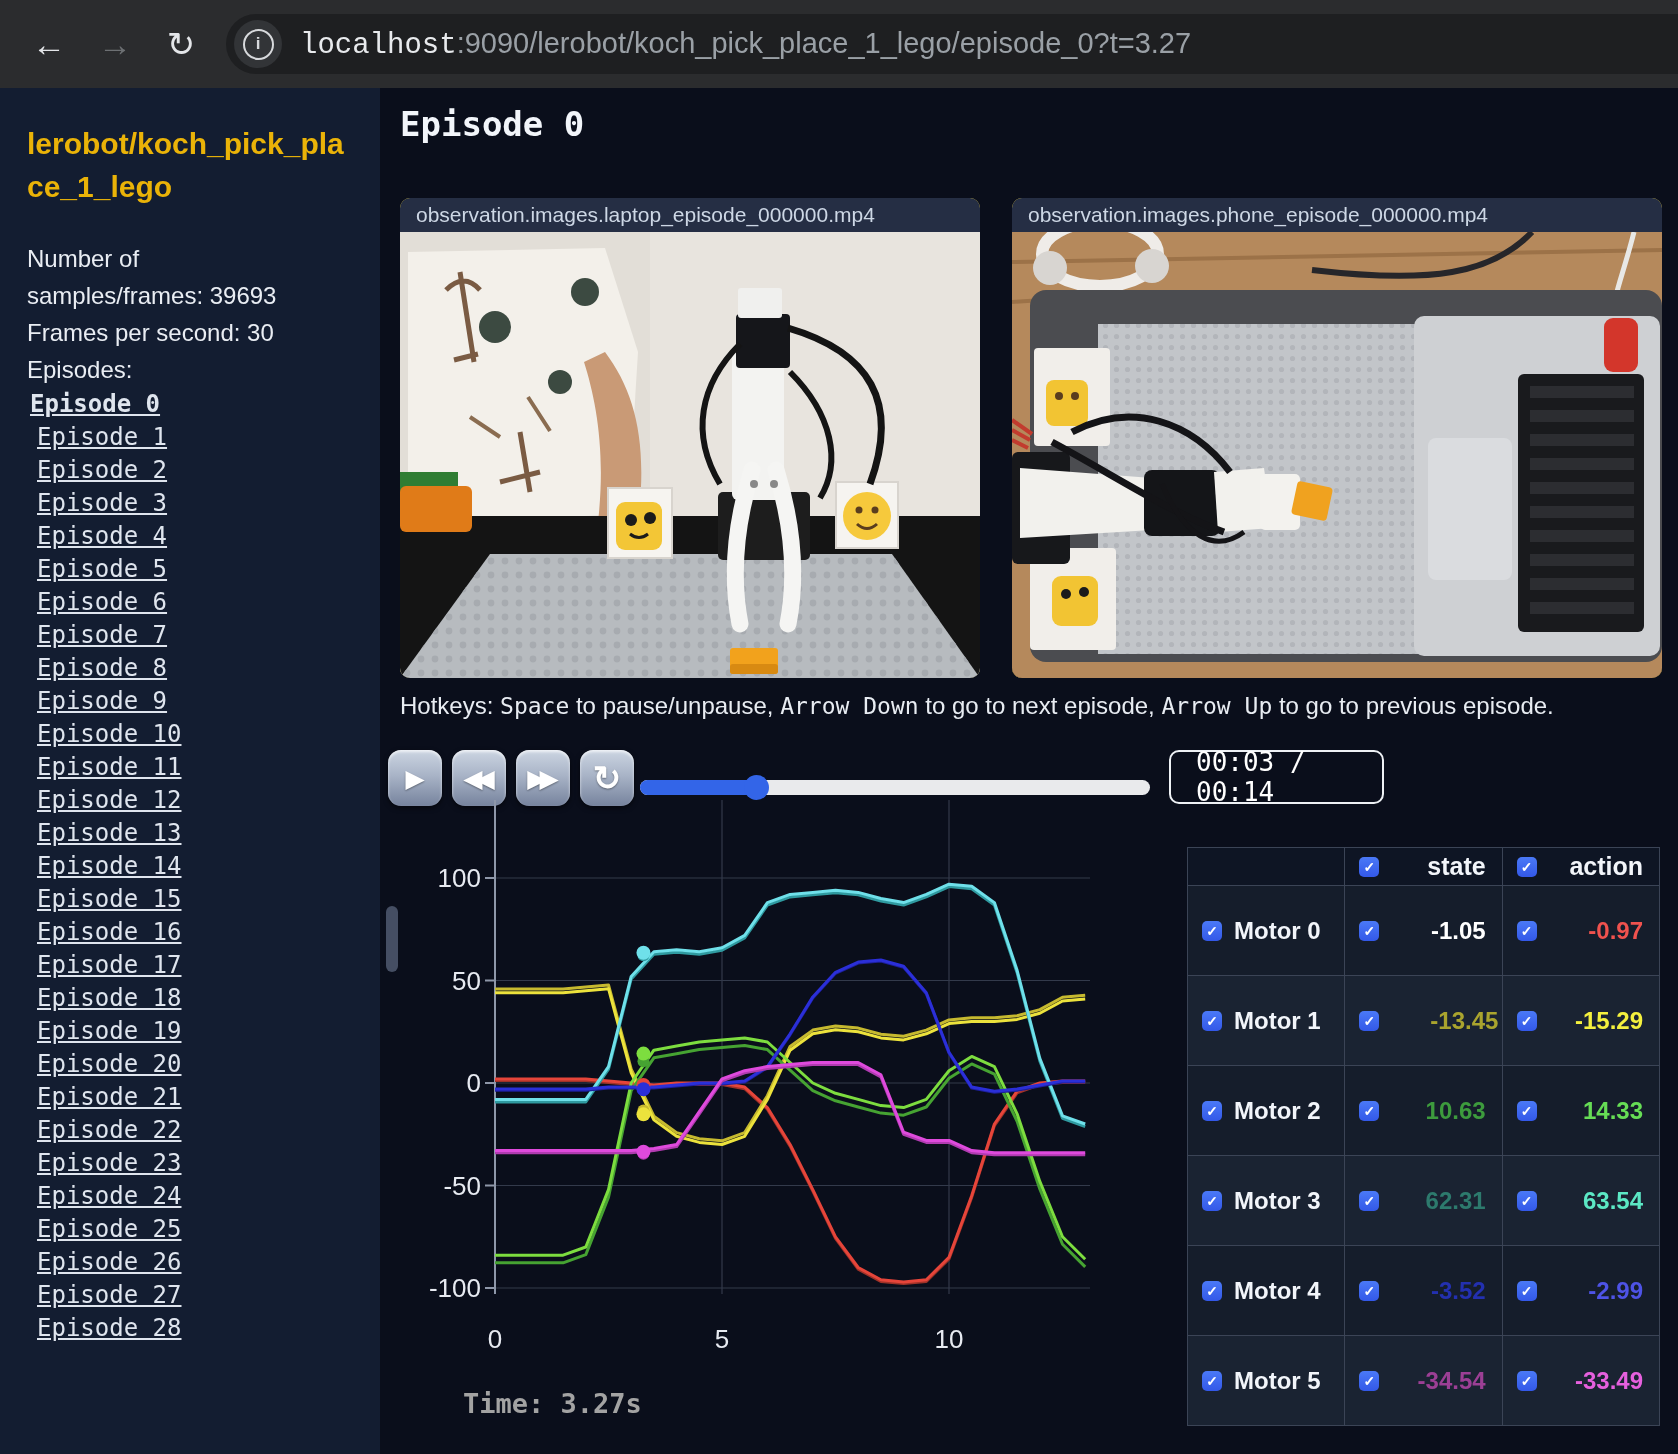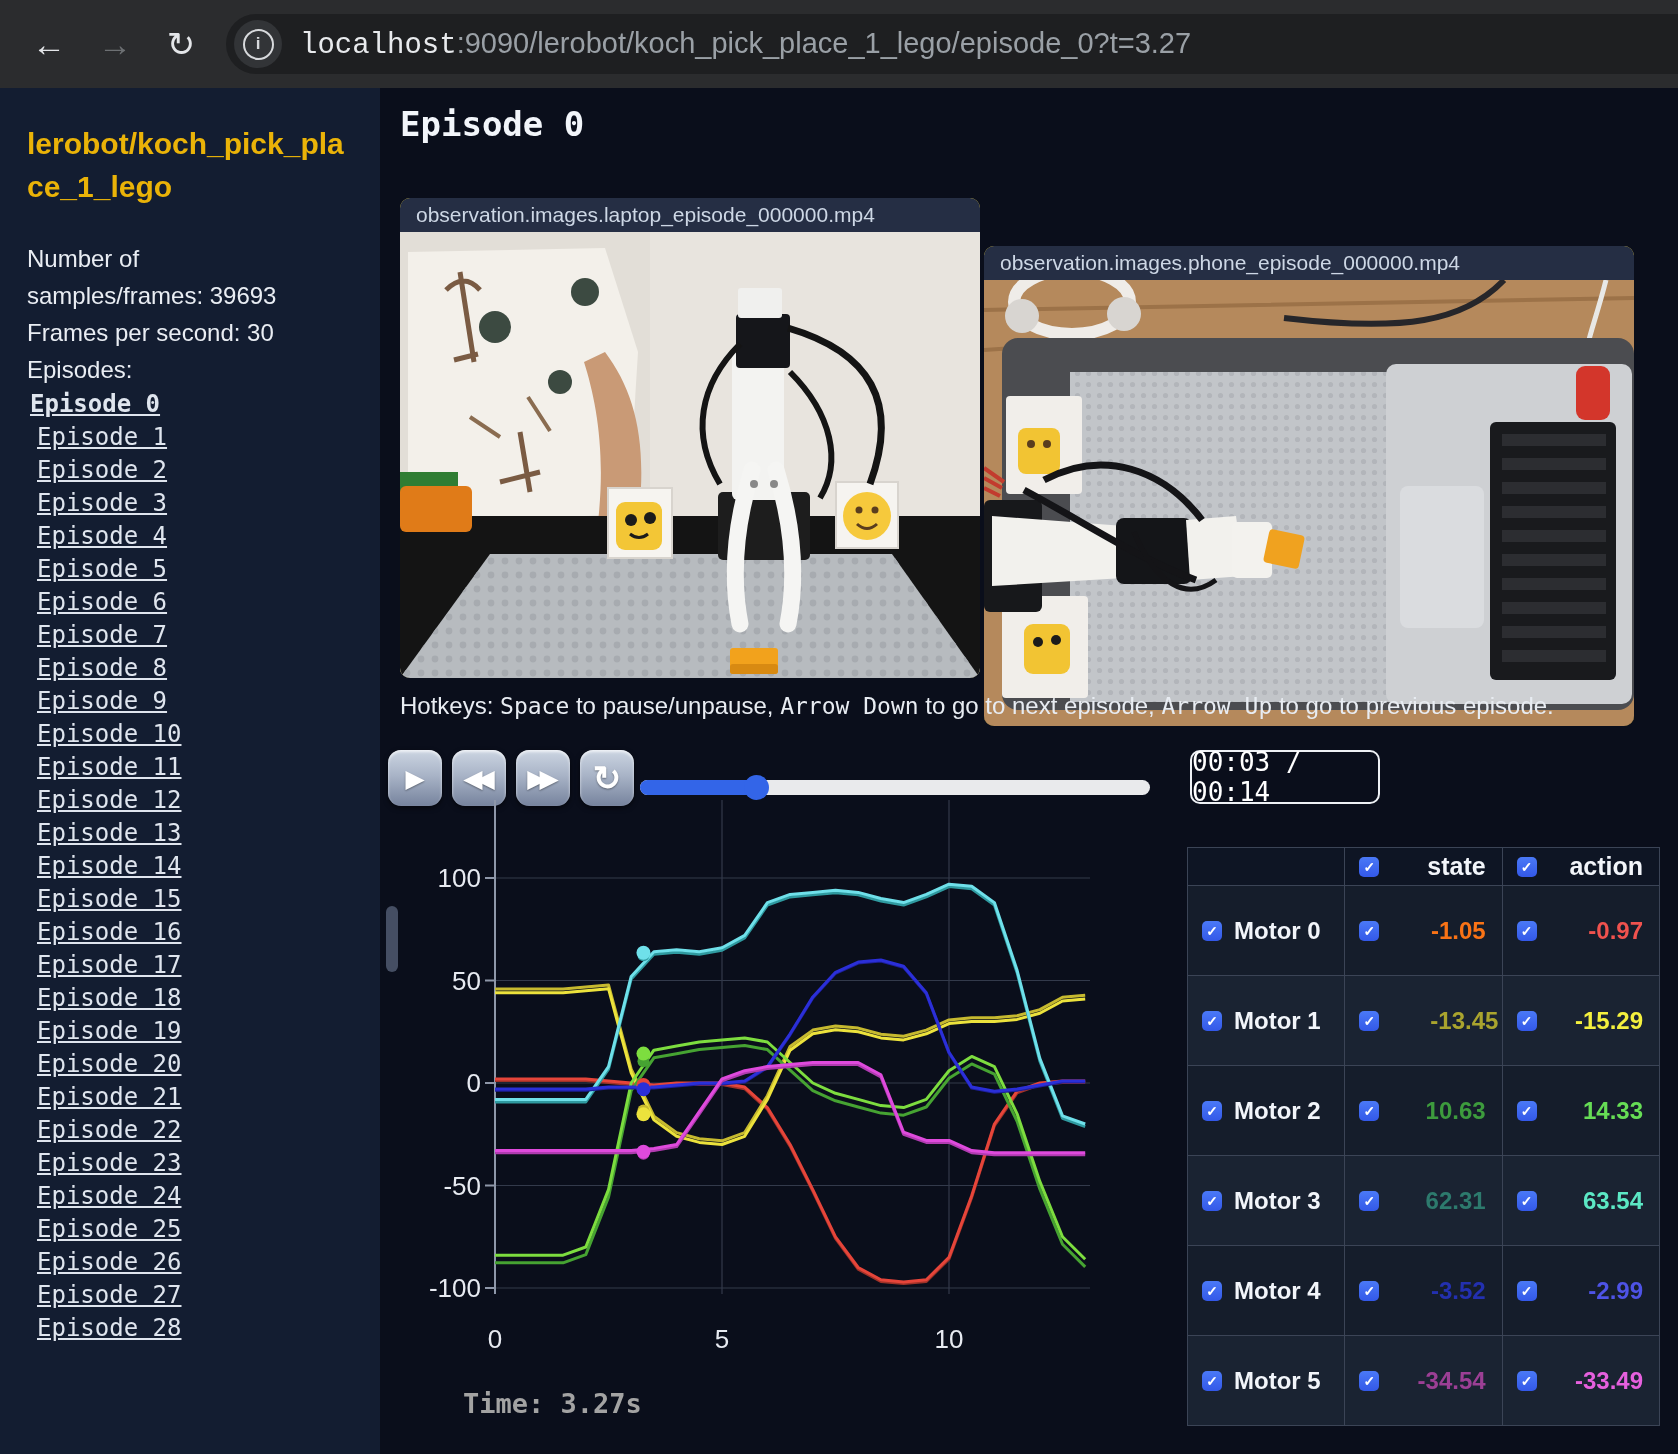--- a/index.html
+++ b/index.html
@@ -33,21 +33,21 @@
          color:#dfe5ee;text-decoration:underline;padding-left:10px;}
   .eps a.active{font-weight:bold;padding-left:3px;}
 
   .main{position:relative;flex:1;background:#0a0e1b;}
   .page-title{position:absolute;left:20px;top:16px;font-family:"DejaVu Sans Mono",monospace;
               font-weight:bold;font-size:34px;color:#f2f5fa;}
 
   
   .card{position:absolute;top:110px;border-radius:10px;overflow:hidden;background:#fde047;}
   .card1{left:20px;width:580px;}
-  .card2{left:604px;width:650px;margin-top:48px;}
+  .card2{left:632px;width:650px;}
   .card-h{height:34px;display:flex;align-items:center;padding:0 16px;font-size:21px;
           color:#cdd7e5;background:#252e44;white-space:nowrap;}
   .vid{height:446px;position:relative;background:#222;}
   .vid svg{display:block;width:100%;height:100%;}
 
   
   .hotkeys{position:absolute;left:20px;top:604px;font-size:24px;color:#e8ecf2;white-space:nowrap;}
   .hotkeys .mono{font-size:23px;}
   .pbtns{position:absolute;left:8px;top:662px;display:flex;gap:10px;}
   .pbtn{width:54px;height:56px;border-radius:13px;cursor:pointer;
@@ -55,23 +55,23 @@
         box-shadow:inset 0 2px 3px rgba(255,255,255,.7),0 2px 5px rgba(0,0,0,.55);
         display:flex;align-items:center;justify-content:center;color:#fff;font-size:25px;
         text-shadow:0 1px 2px rgba(0,0,0,.4);}
   .pbtn .dbl{letter-spacing:-7px;margin-right:7px;}
   .pbtn .loop{font-size:34px;font-weight:bold;}
   .slider-track{position:absolute;left:260px;top:692px;width:510px;height:15px;border-radius:8px;
                 background:#e9eaec;cursor:pointer;}
   .slider-fill{height:100%;border-radius:8px 0 0 8px;background:#3365e8;}
   .slider-thumb{position:absolute;top:-5px;width:25px;height:25px;border-radius:50%;
                 background:#3365e8;cursor:grab;}
-  .timepill{position:absolute;left:810px;top:662px;width:186px;height:50px;border:2px solid #eef1f5;
+  .timepill{position:absolute;left:789px;top:662px;width:186px;height:50px;border:2px solid #eef1f5;
             border-radius:10px;display:flex;align-items:center;justify-content:center;color:#fff;
-            font-family:"DejaVu Sans Mono",monospace;font-size:26px;}
+            font-family:"DejaVu Sans Mono",monospace;font-size:26px;padding-left:25px;}
 
   
   #chart{position:absolute;left:15px;top:704px;}
   .timelabel{position:absolute;left:83px;top:1300px;font-family:"DejaVu Sans Mono",monospace;
              font-weight:bold;font-size:27px;color:#a3a3a3;}
   .scrollthumb{position:absolute;left:6px;top:818px;width:12px;height:66px;border-radius:6px;
                background:#454e63;}
 
   
   #motor-table{position:absolute;left:807px;top:759px;width:473px;border-collapse:collapse;
@@ -354,21 +354,21 @@
           <tr>
             <td>
               <div class="cellwrap">
                 <span class="cbx">✓</span>
                 <span class="mlabel">Motor 0</span>
               </div>
             </td>
             <td>
               <div class="cellwrap">
                 <span class="cbx">✓</span>
-                <span class="val" style="color: #f97316;">-1.05</span>
+                <span class="val" style="color: #ffffff;">-1.05</span>
               </div>
             </td>
             <td>
               <div class="cellwrap">
                 <span class="cbx">✓</span>
                 <span class="val" style="color: rgb(240, 82, 78);">-0.97</span>
               </div>
             </td>
           </tr>
           <tr>

